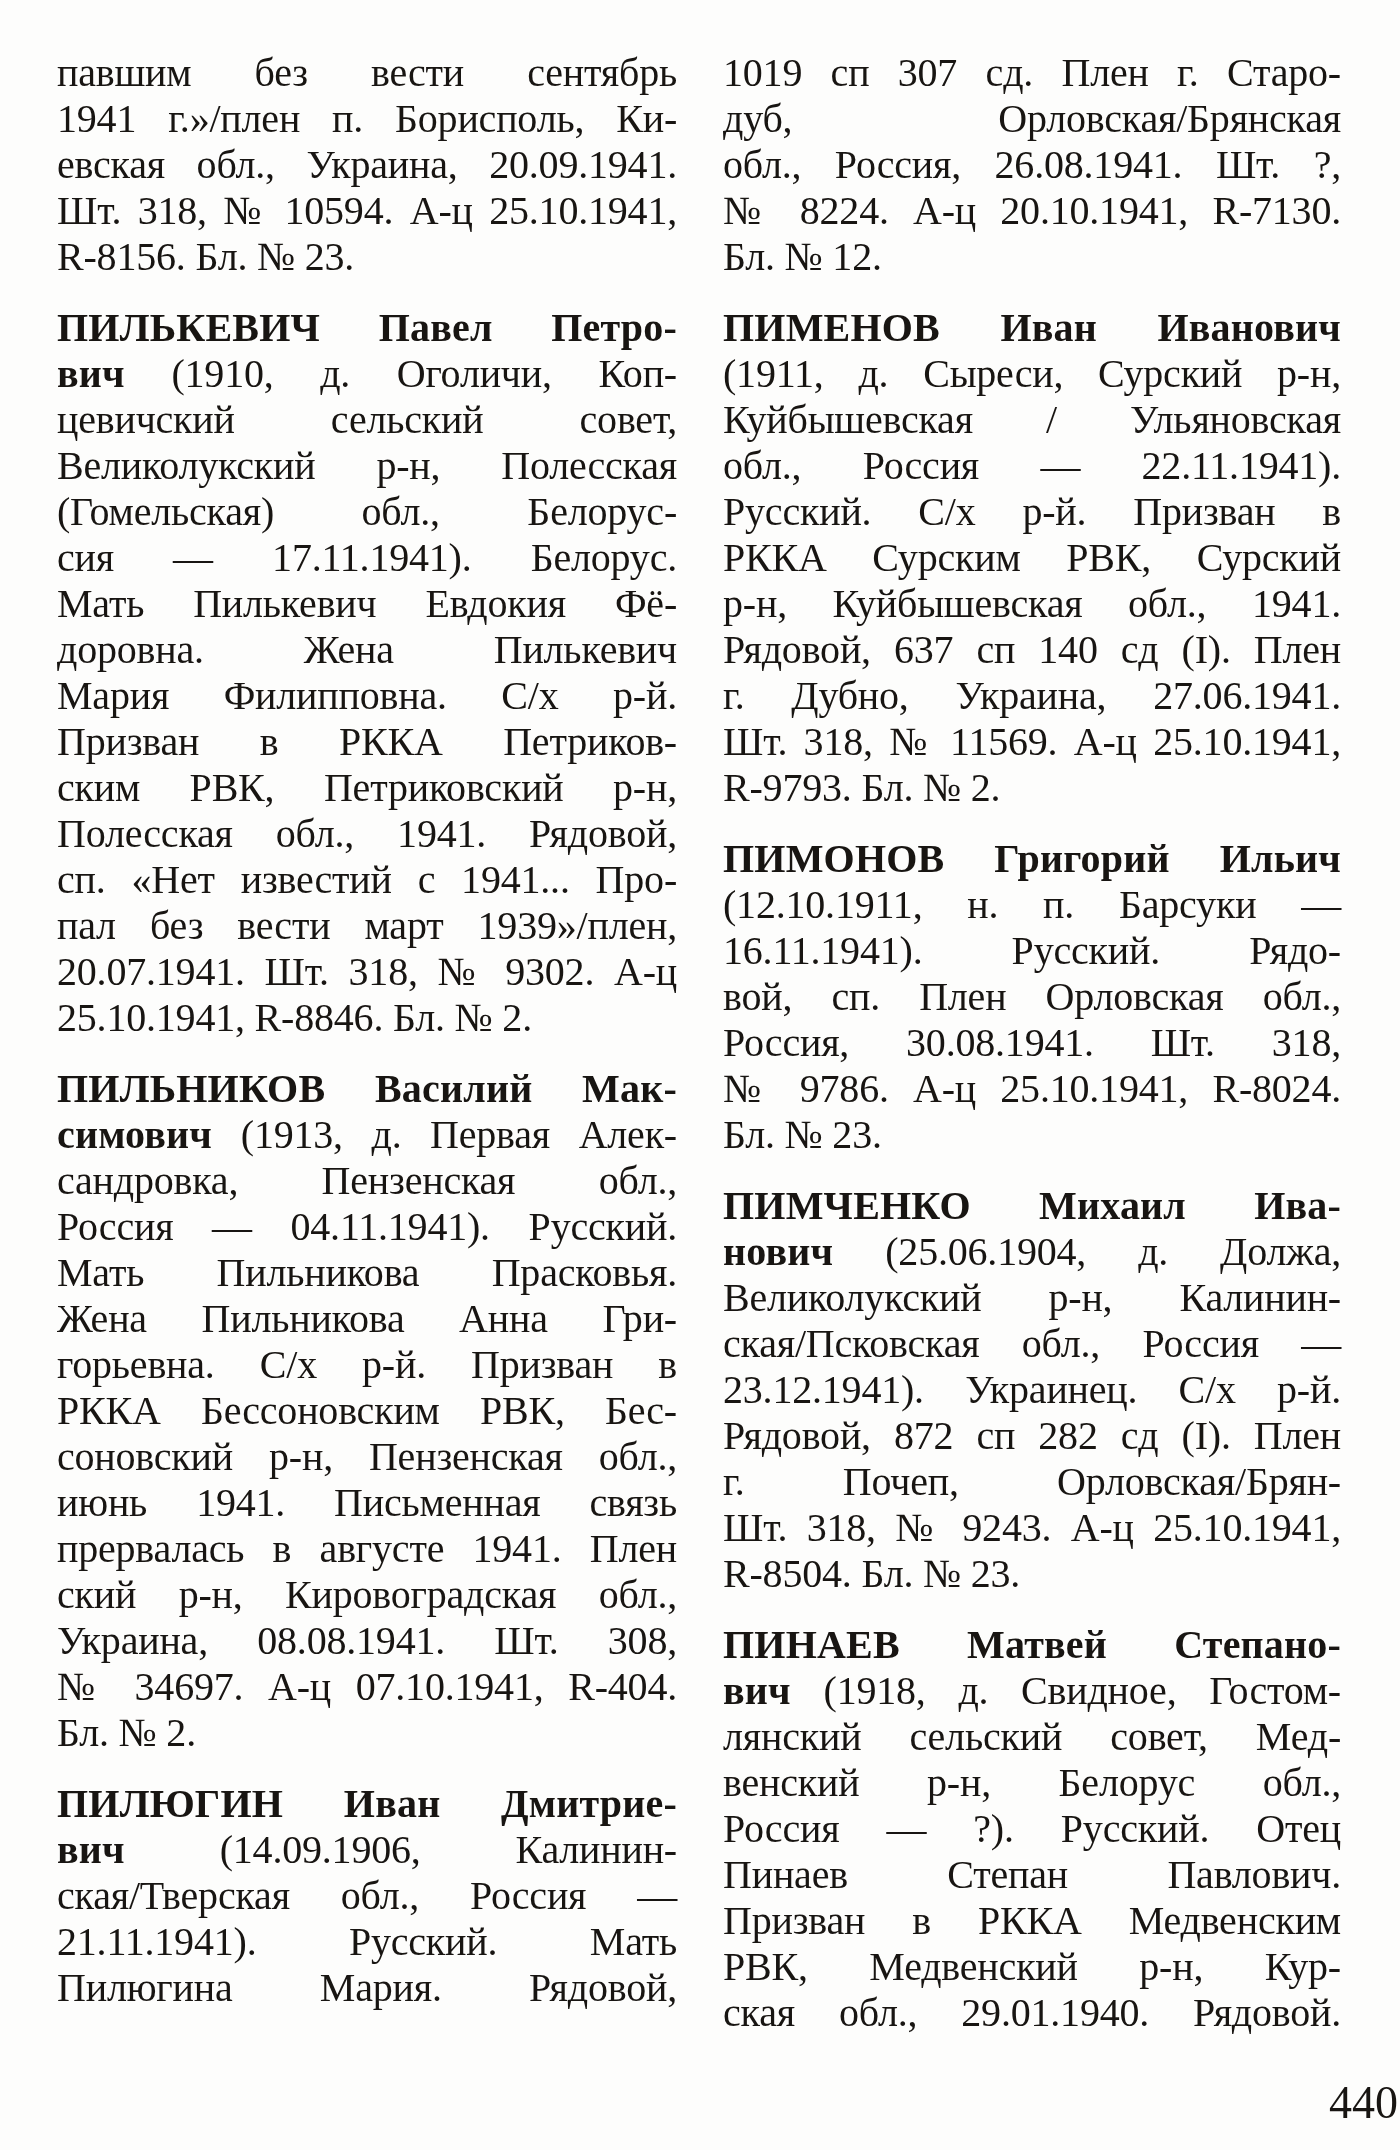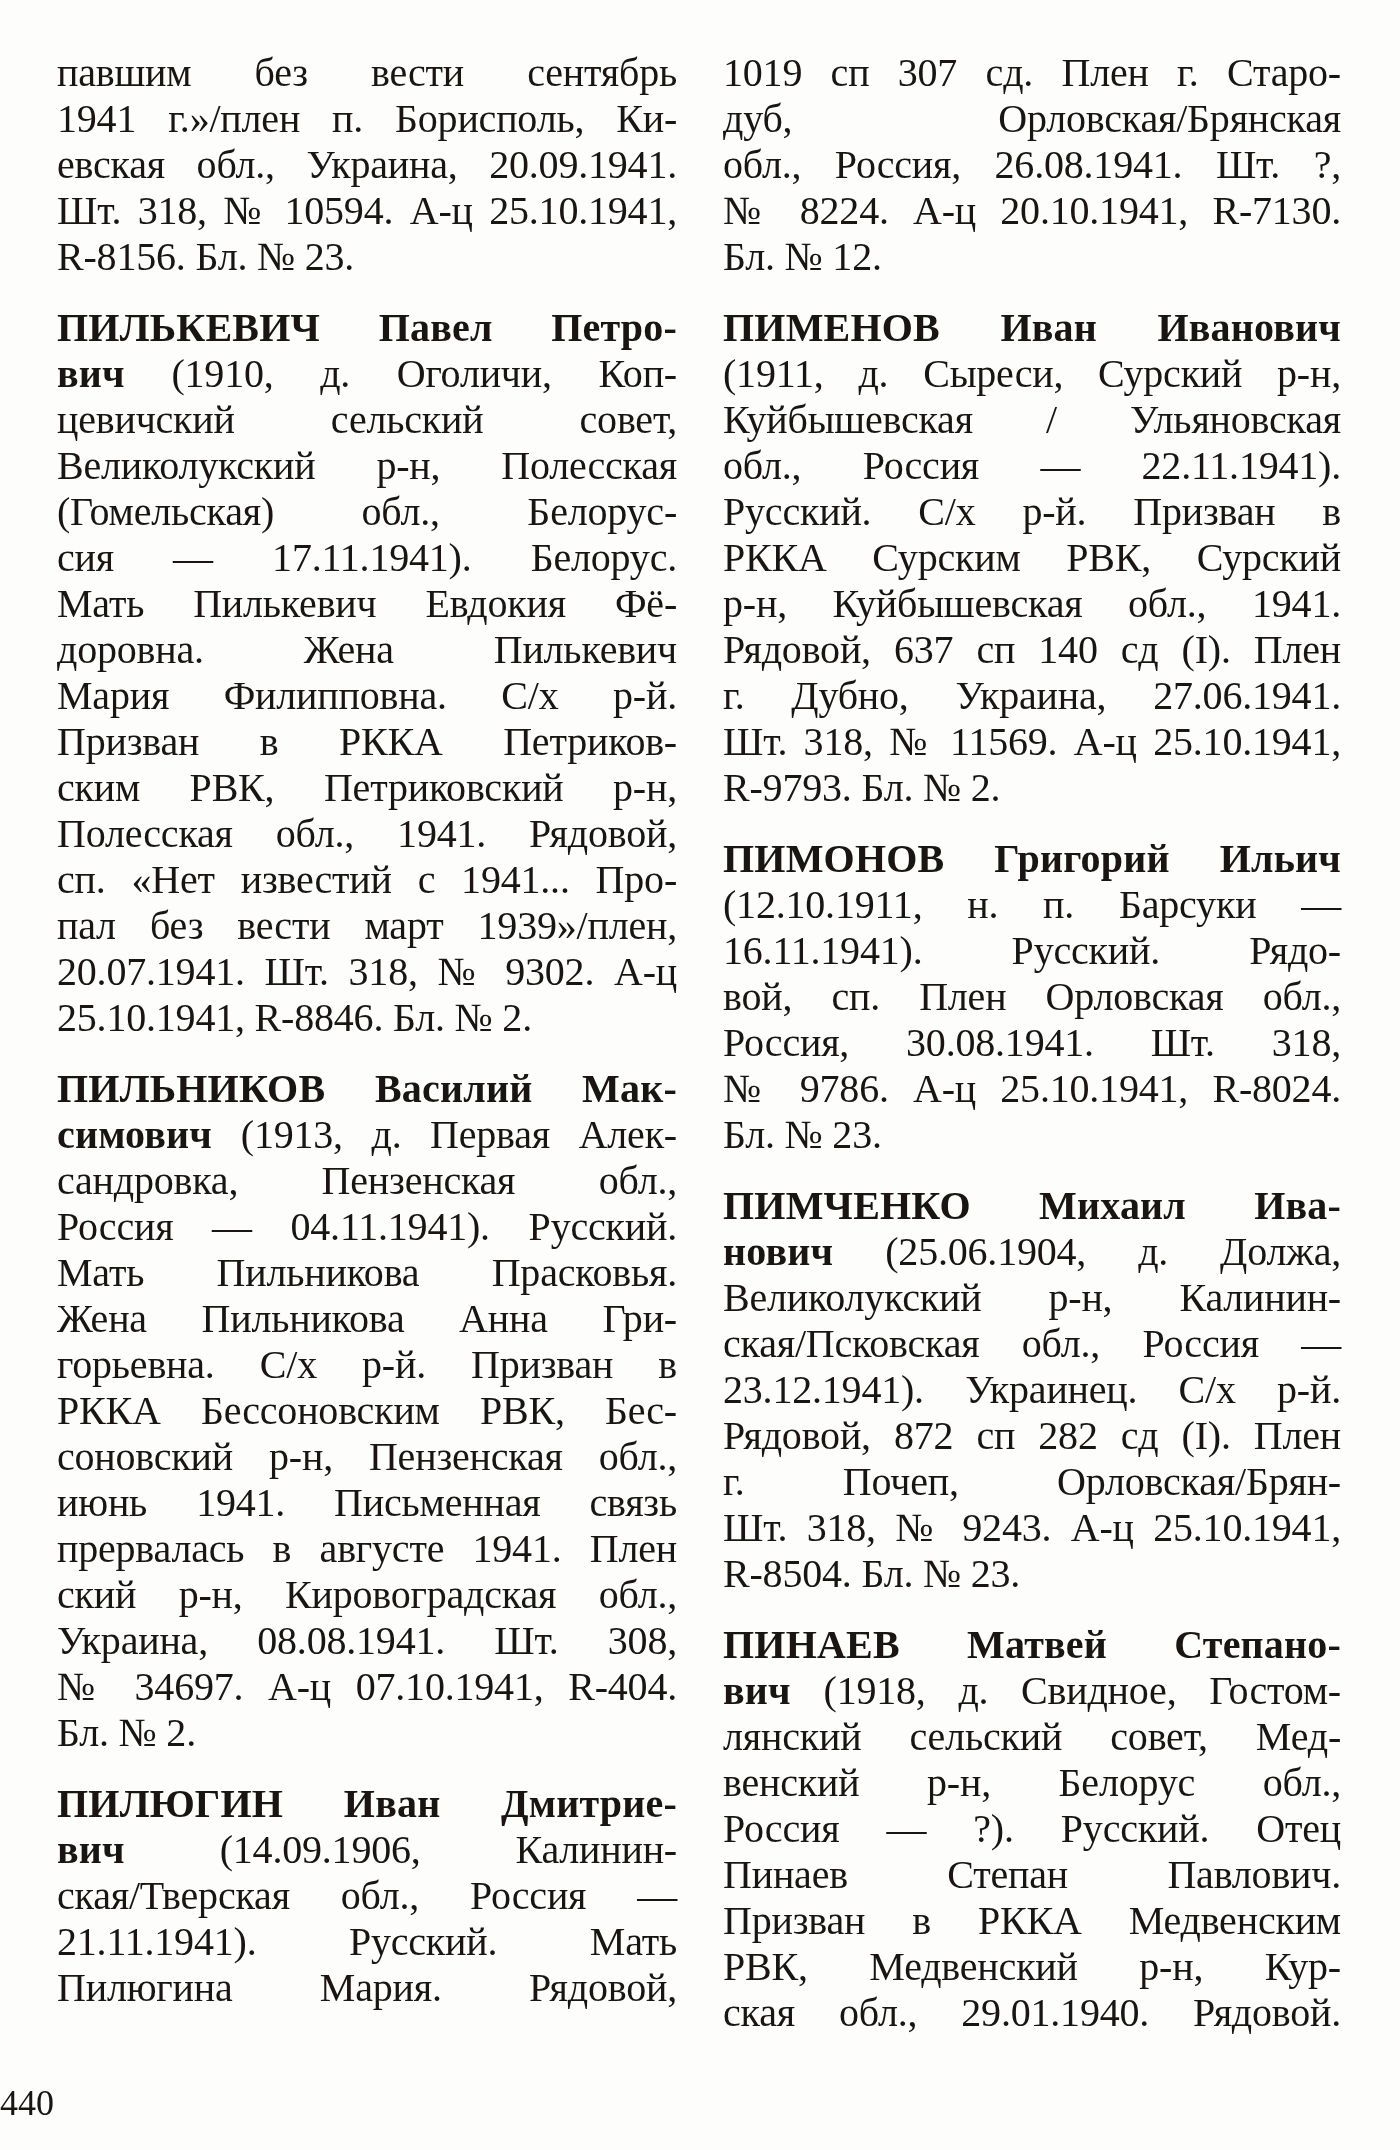--- a/index.html
+++ b/index.html
@@ -52,22 +52,22 @@
   }
   .line b {
     font-weight: bold;
     letter-spacing: 0.2px;
   }
   .page-number {
     position: absolute;
     top: 2080px;
     left: 0;
     width: 1398px;
-    text-align: left;
-    font-size: 36px;
+    text-align: right;
+    font-size: 46px;
     line-height: 46px;
   }
 </style>
 </head>
 <body>
 
 <div class="page">
   <div class="cols" id="cols">
       <div class="col">
         <div class="block">

